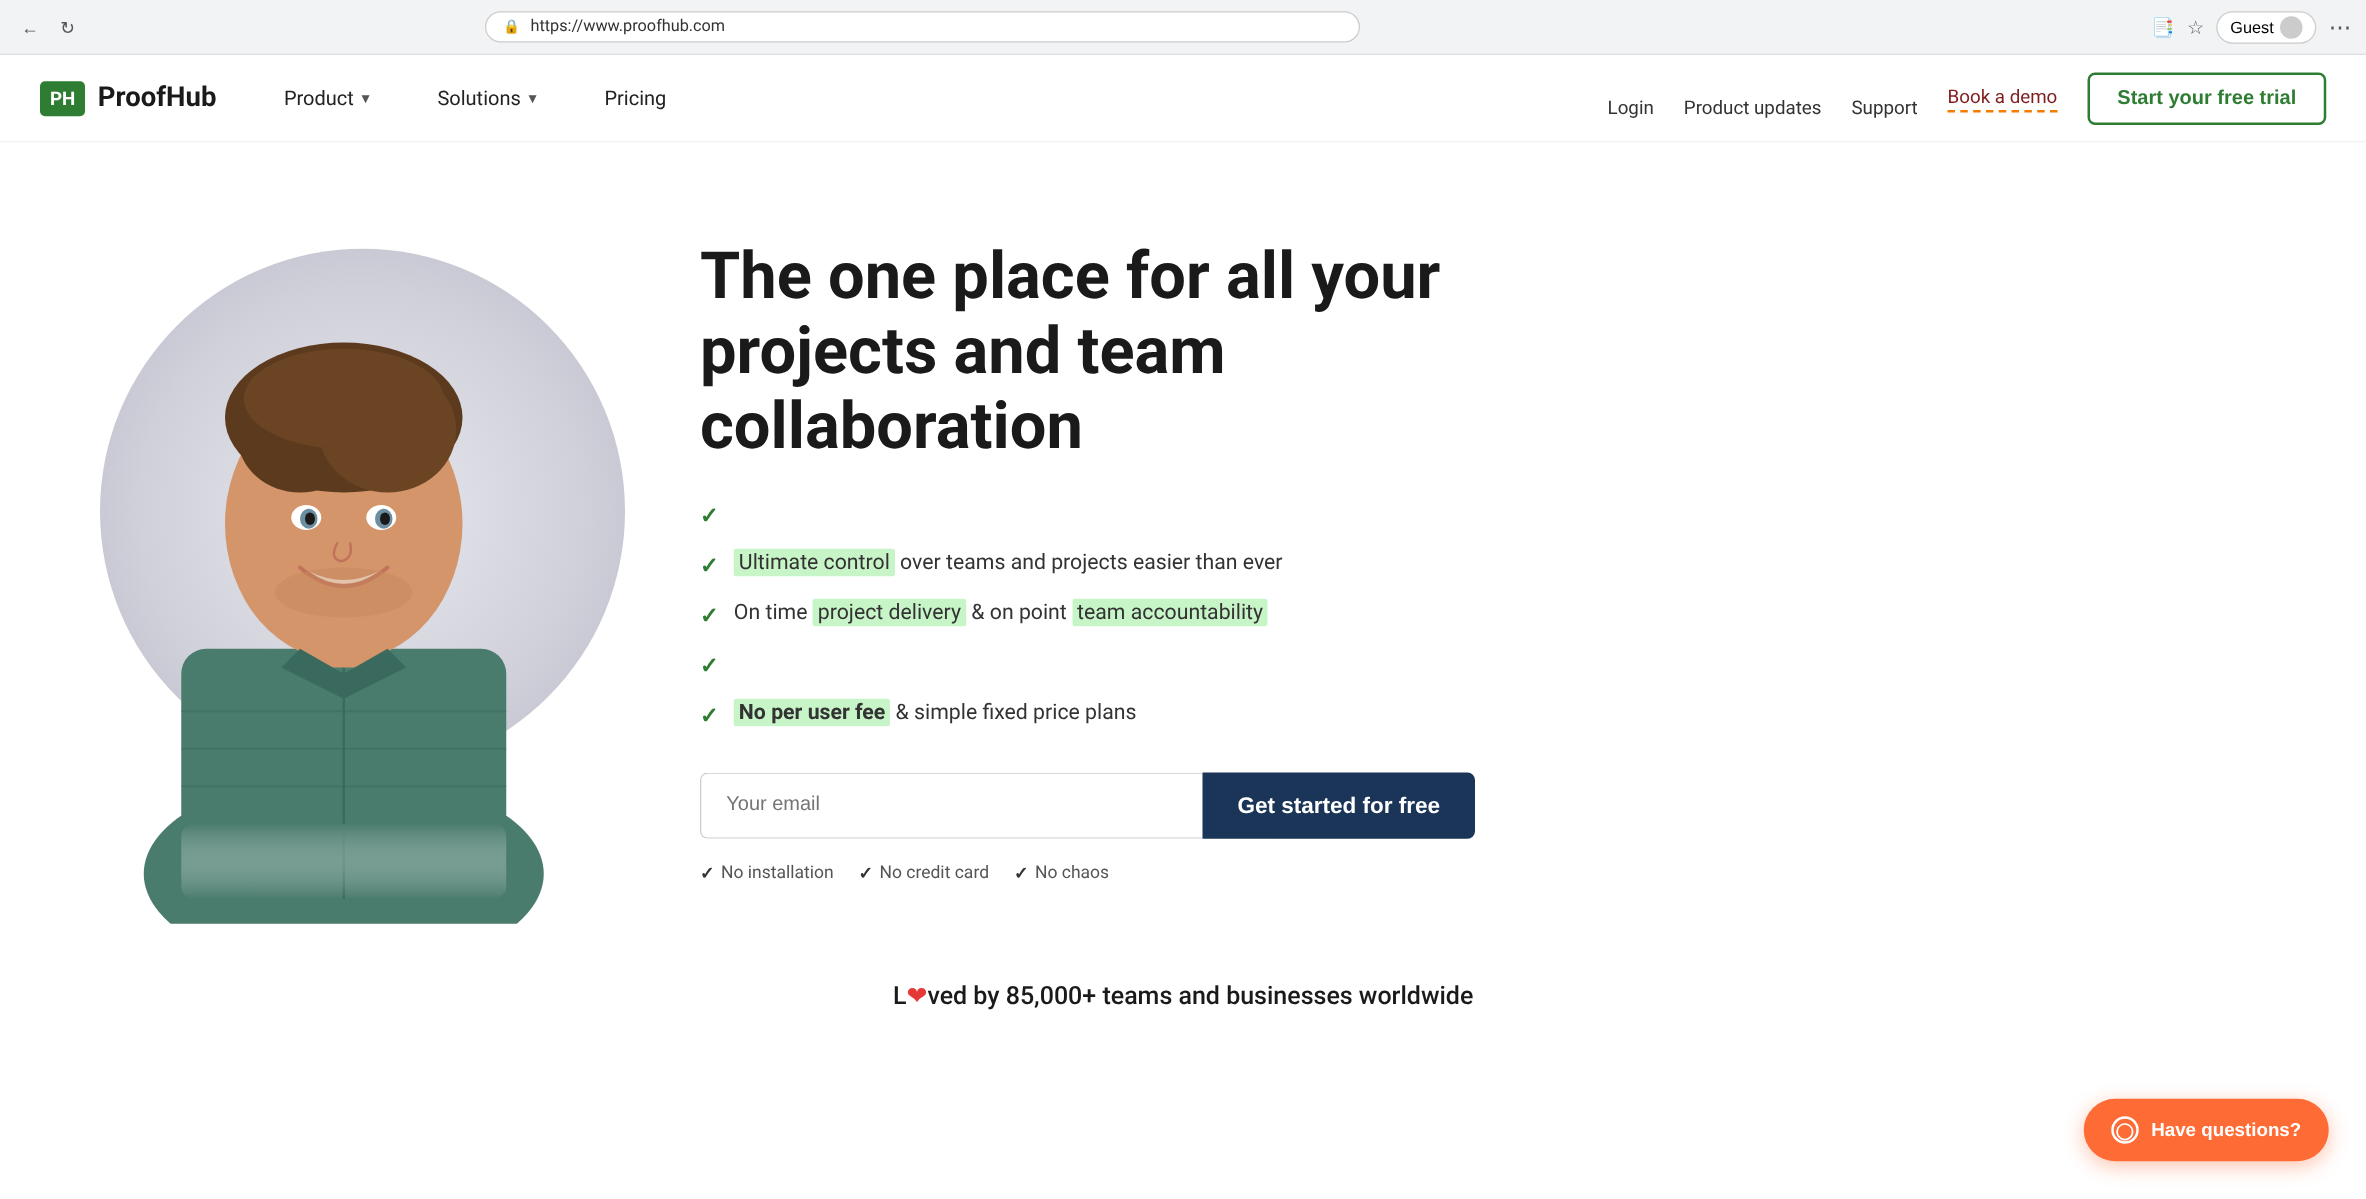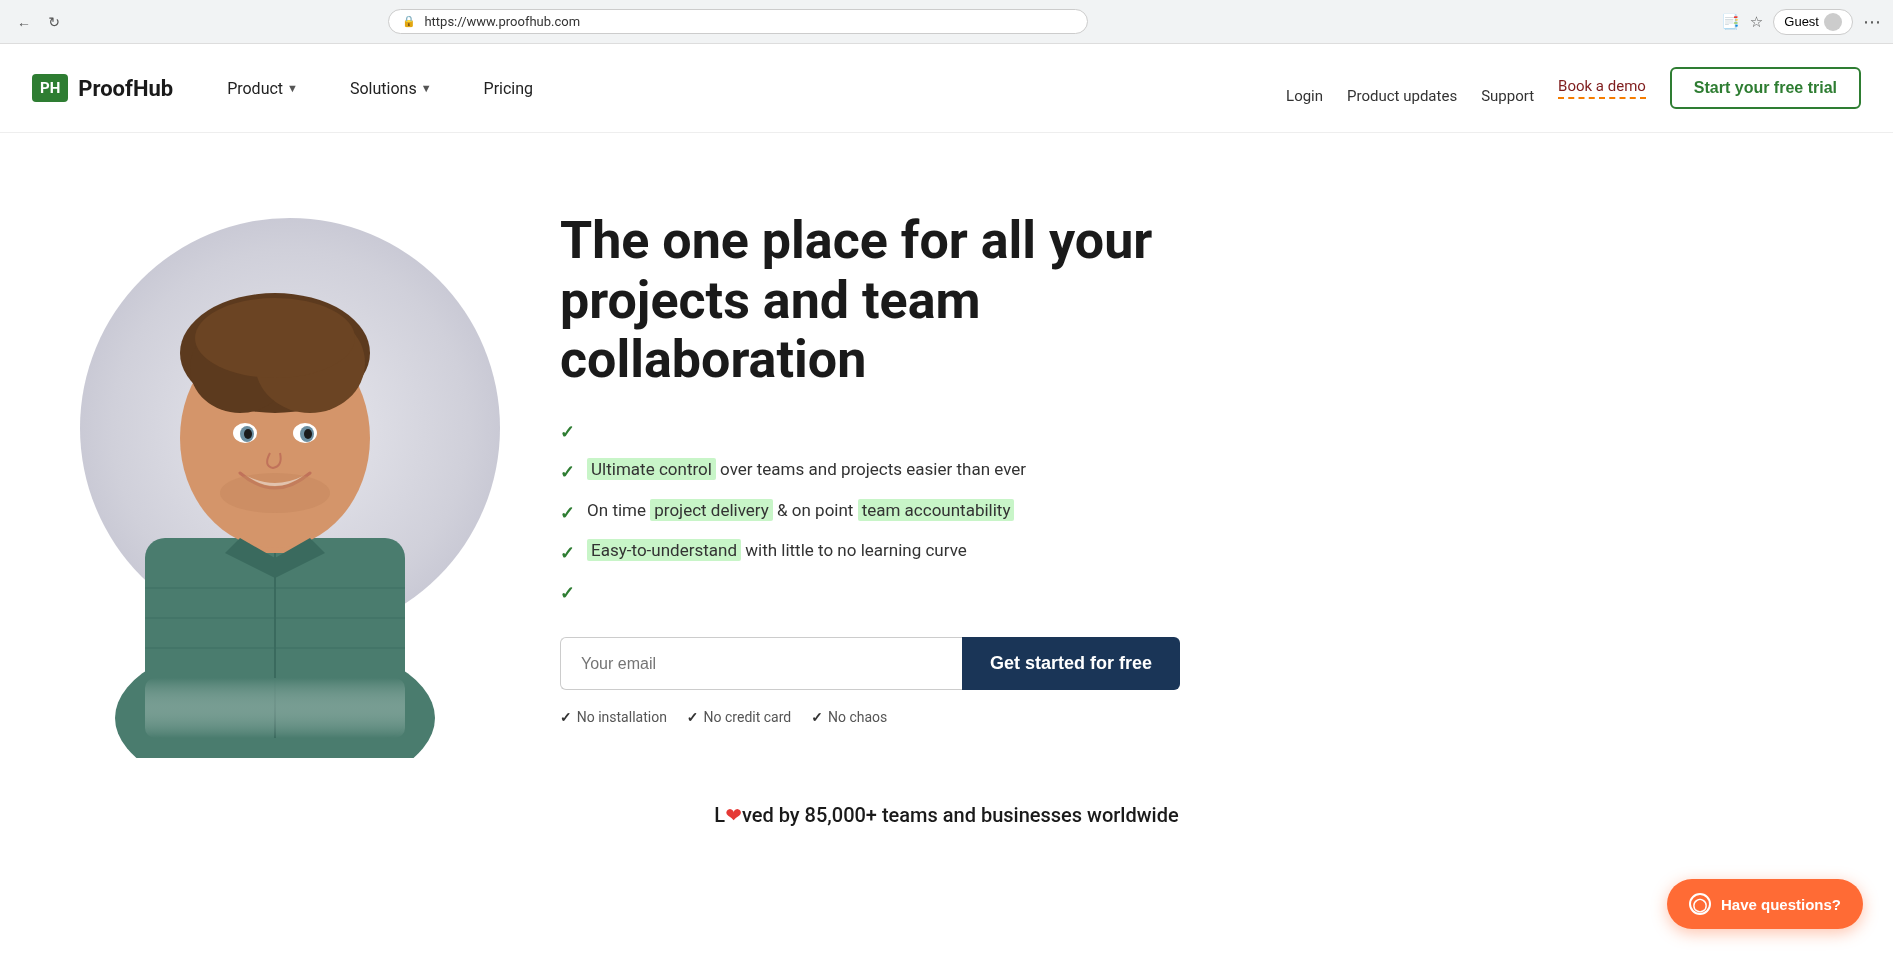--- a/index.html
+++ b/index.html
@@ -50,21 +50,21 @@
       cursor: pointer;
       display: flex; align-items: center; gap: 5px;
     }
     .more-btn { font-size: 18px; color: #555; background: none; border: none; cursor: pointer; }
 
     
     .navbar {
       display: flex;
       align-items: center;
       padding: 0 32px;
-      height: 89px;
+      height: 70px;
       border-bottom: 1px solid #eee;
       background: #fff;
     }
     .logo-area {
       display: flex; align-items: center; gap: 10px;
       margin-right: 40px;
     }
     .logo-box {
       background: #2e7d32;
       color: #fff;
@@ -392,26 +392,26 @@
         </span>
       </li>
       <li class="feature-item">
         <span class="check-icon">✓</span>
         <span>
           <span>On time </span><span class="highlight-green">project delivery</span><span> &amp; on point </span><span class="highlight-green">team accountability</span>
         </span>
       </li>
       <li class="feature-item">
         <span class="check-icon">✓</span>
-        <span>
-          <span class="highlight-green">Easy-to-understand</span><span> with little to no learning curve</span>
-        </span>
       </li>
       <li class="feature-item">
         <span class="check-icon">✓</span>
+        <span>
+          <strong><span class="highlight-green">No per user fee</span></strong><span> &amp; simple fixed price plans</span>
+        </span>
       </li>
     </ul>
 
     <div class="email-form">
       <input class="email-input" type="email" placeholder="Your email" style="">
       <button class="get-started-btn">Get started for free</button>
     </div>
 
     <div class="micro-text">
       <span class="micro-item">

